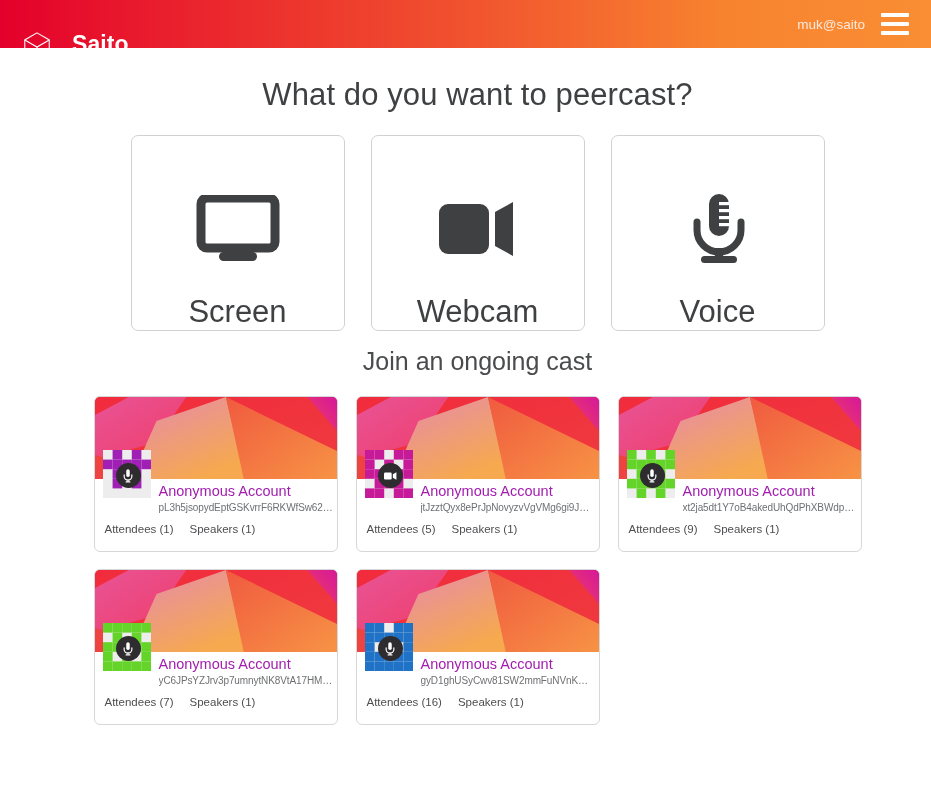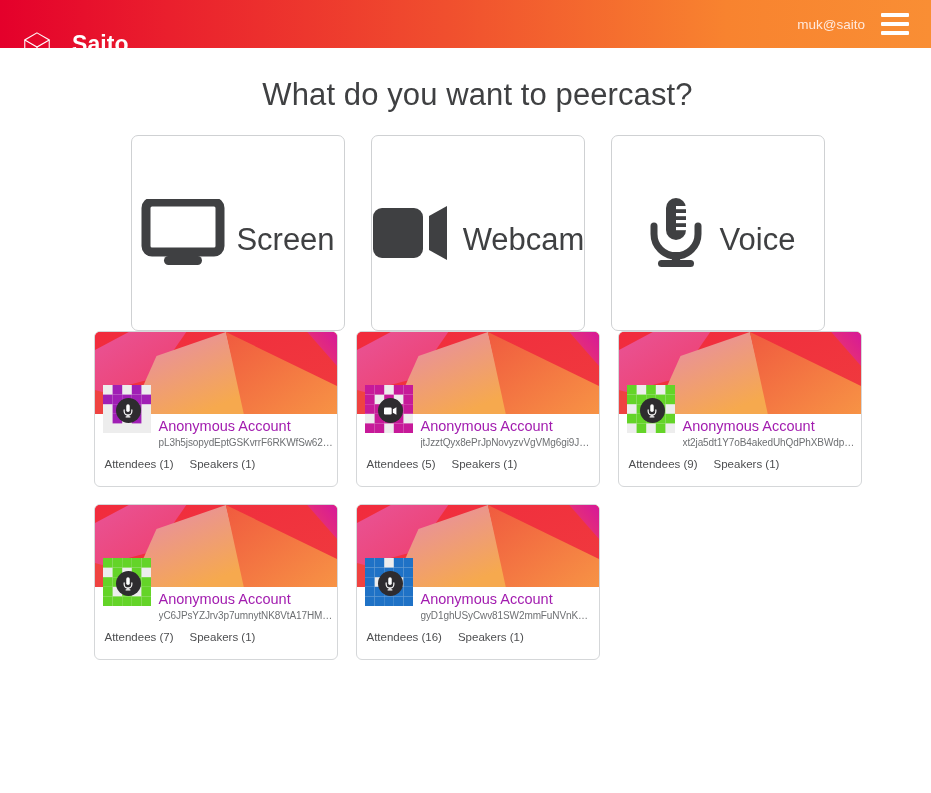--- a/index.html
+++ b/index.html
@@ -57,23 +57,23 @@
     justify-content: center;
     gap: 26px;
   }
   .option-card {
     width: 214px;
     height: 196px;
     border: 1px solid #cfd1d3;
     border-radius: 7px;
     background: #fff;
     display: flex;
-    flex-direction: row;
+    flex-direction: column;
     align-items: center;
-    justify-content: center;
+    justify-content: flex-end;
     cursor: pointer;
     gap: 10px;
   }
   .option-icon { height: 82px; display: flex; align-items: center; justify-content: center; }
   .option-icon svg { display: block; }
   .option-label {
     font-size: 31px;
     color: #3f4042;
     font-weight: 400;
     margin-top: 14px;
@@ -220,20 +220,21 @@
           <path d="M14 30 v8 a22 22 0 0 0 44 0 v-8" fill="none" stroke="#3f4042" stroke-width="7" stroke-linecap="round"></path>
           <rect x="32" y="56" width="8" height="10" fill="#3f4042"></rect>
           <rect x="18" y="64" width="36" height="7" rx="3.5" fill="#3f4042"></rect>
         </svg>
       </div>
       <div class="option-label">Voice</div>
     </div>
 
   </div>
 
+  <h2 class="section-title">Join an ongoing cast</h2>
 
   <div class="cast-grid" id="cast-grid">
       <div class="cast-card">
     <div class="cast-thumb">
           <svg viewBox="0 0 244 82" preserveAspectRatio="none">
     <defs>
       <linearGradient id="gA" x1="0" y1="0" x2="1" y2="1">
         <stop offset="0" stop-color="#f12b3d"></stop>
                 <stop offset="1" stop-color="#ef3b3e"></stop>
       </linearGradient>

